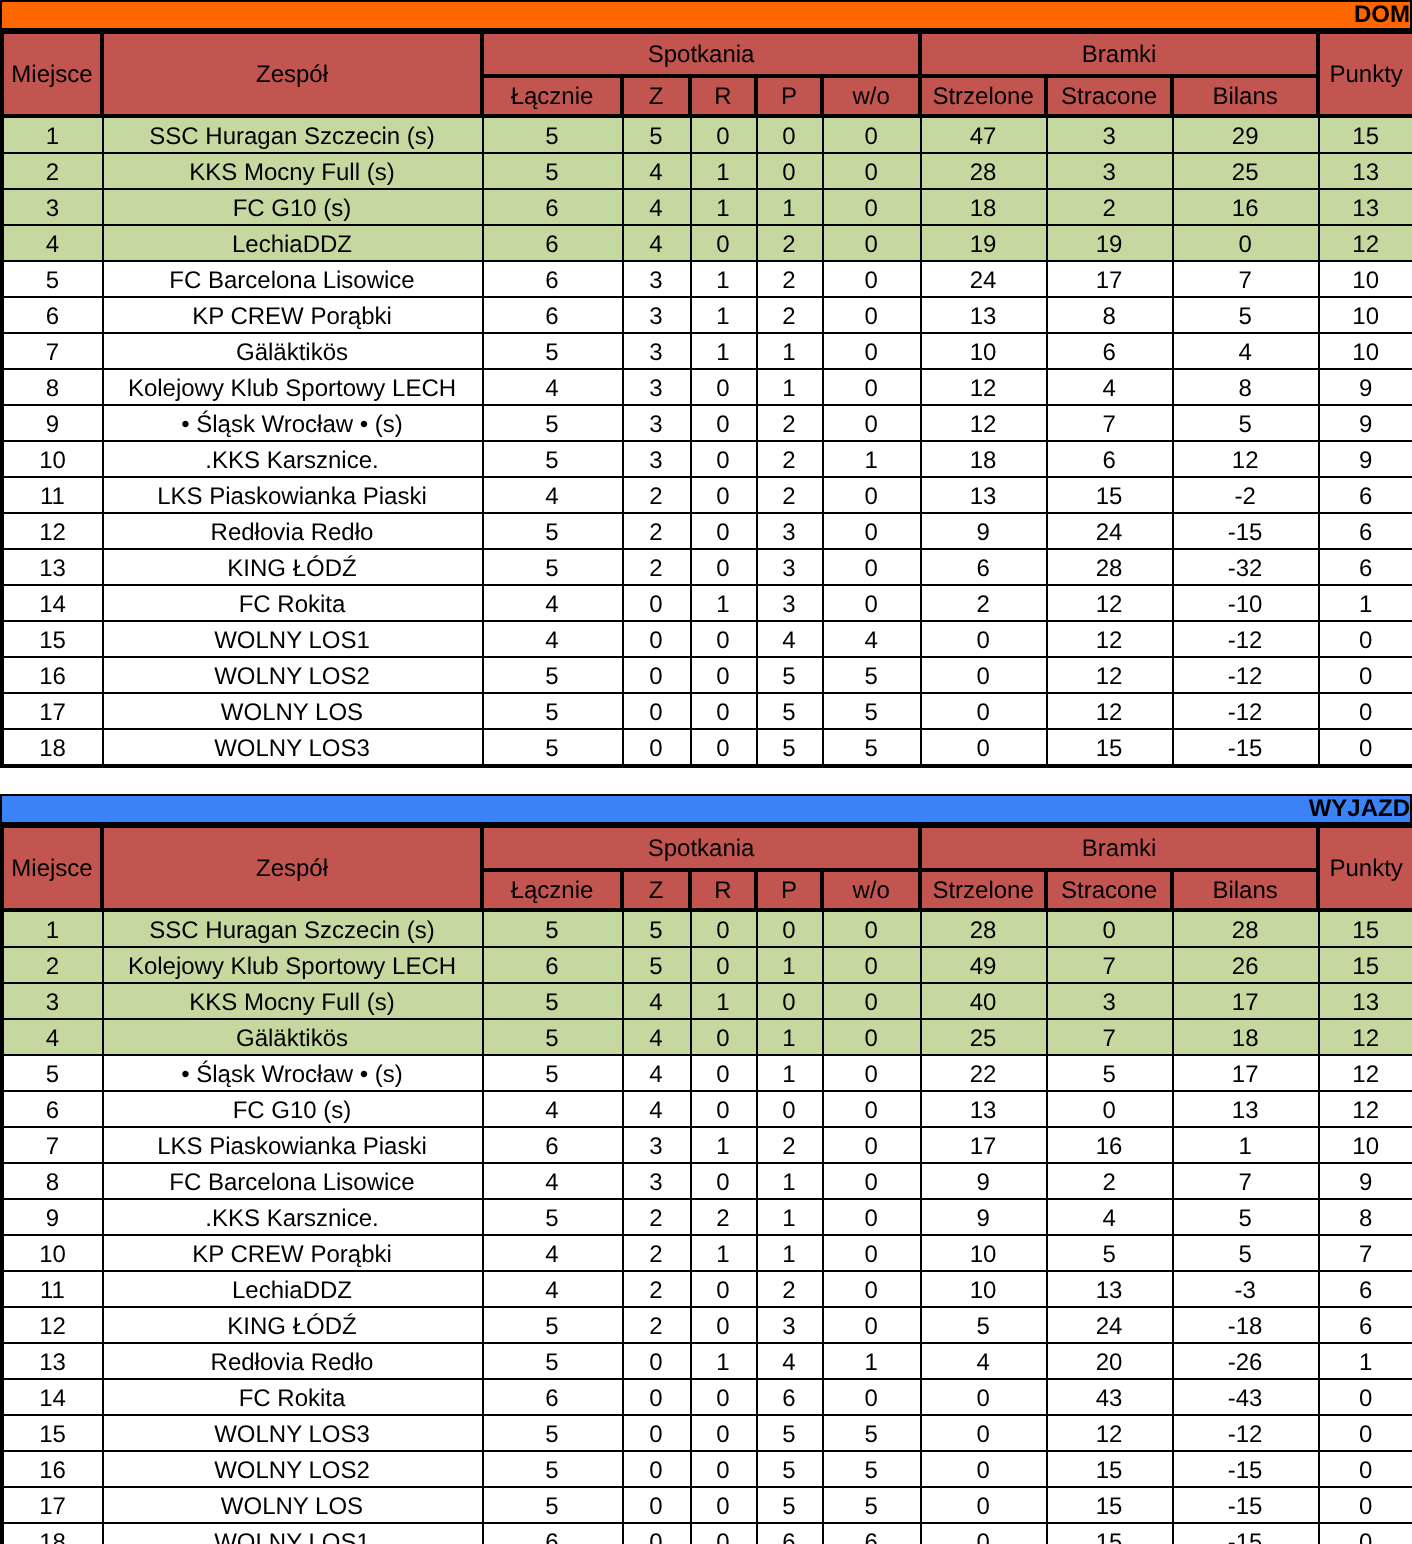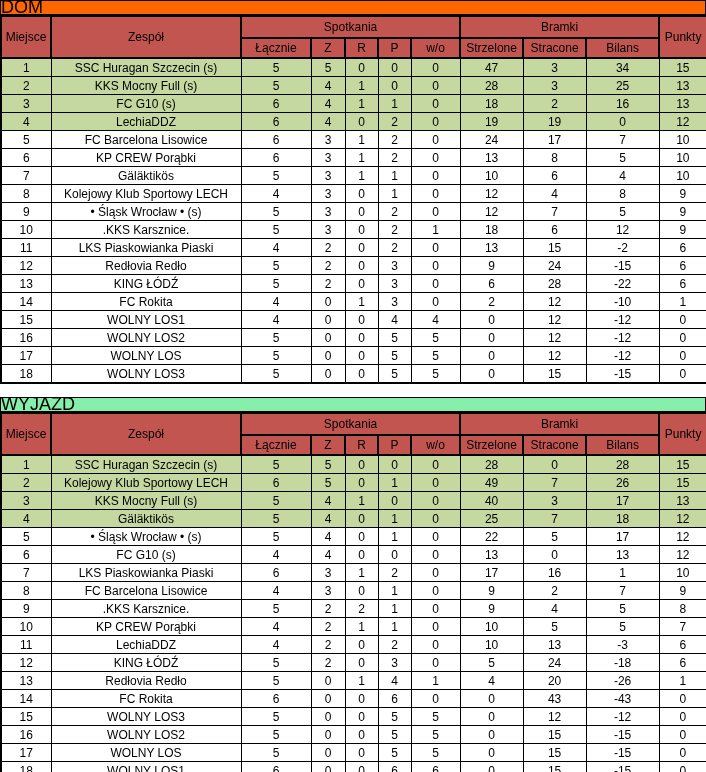--- a/index.html
+++ b/index.html
@@ -7,27 +7,27 @@
     width:706px;
     font-family:"Liberation Sans", sans-serif;
     color:#000;
     -webkit-font-smoothing:antialiased;
   }
   .section{width:706px;}
   .title-bar{
     box-sizing:border-box;
     height:15px;
     border:1px solid #000;
-    text-align:left;
-    font-size:18px;
+    text-align:right;
+    font-size:12px;
     line-height:13px;
-    font-weight:400;
+    font-weight:700;
   }
   .title-dom{background:#ff6600;}
-  .title-wyjazd{background:#86efac;}
+  .title-wyjazd{background:#3b82f6;}
   .gap{height:13px;background:#fff;}
   table{
     border-collapse:collapse;
     table-layout:fixed;
     width:706px;
     border:2px solid #000;
     font-size:12px;
   }
   th,td{
     border:1px solid #000;
@@ -100,21 +100,21 @@
         <tr class="hl">
           <td>1</td>
           <td>SSC Huragan Szczecin (s)</td>
           <td>5</td>
           <td>5</td>
           <td>0</td>
           <td>0</td>
           <td>0</td>
           <td>47</td>
           <td>3</td>
-          <td>34</td>
+          <td>29</td>
           <td>15</td>
         </tr>
         <tr class="hl">
           <td>2</td>
           <td>KKS Mocny Full (s)</td>
           <td>5</td>
           <td>4</td>
           <td>1</td>
           <td>0</td>
           <td>0</td>
@@ -256,21 +256,21 @@
         <tr>
           <td>13</td>
           <td>KING ŁÓDŹ</td>
           <td>5</td>
           <td>2</td>
           <td>0</td>
           <td>3</td>
           <td>0</td>
           <td>6</td>
           <td>28</td>
-          <td>-22</td>
+          <td>-32</td>
           <td>6</td>
         </tr>
         <tr>
           <td>14</td>
           <td>FC Rokita</td>
           <td>4</td>
           <td>0</td>
           <td>1</td>
           <td>3</td>
           <td>0</td>

